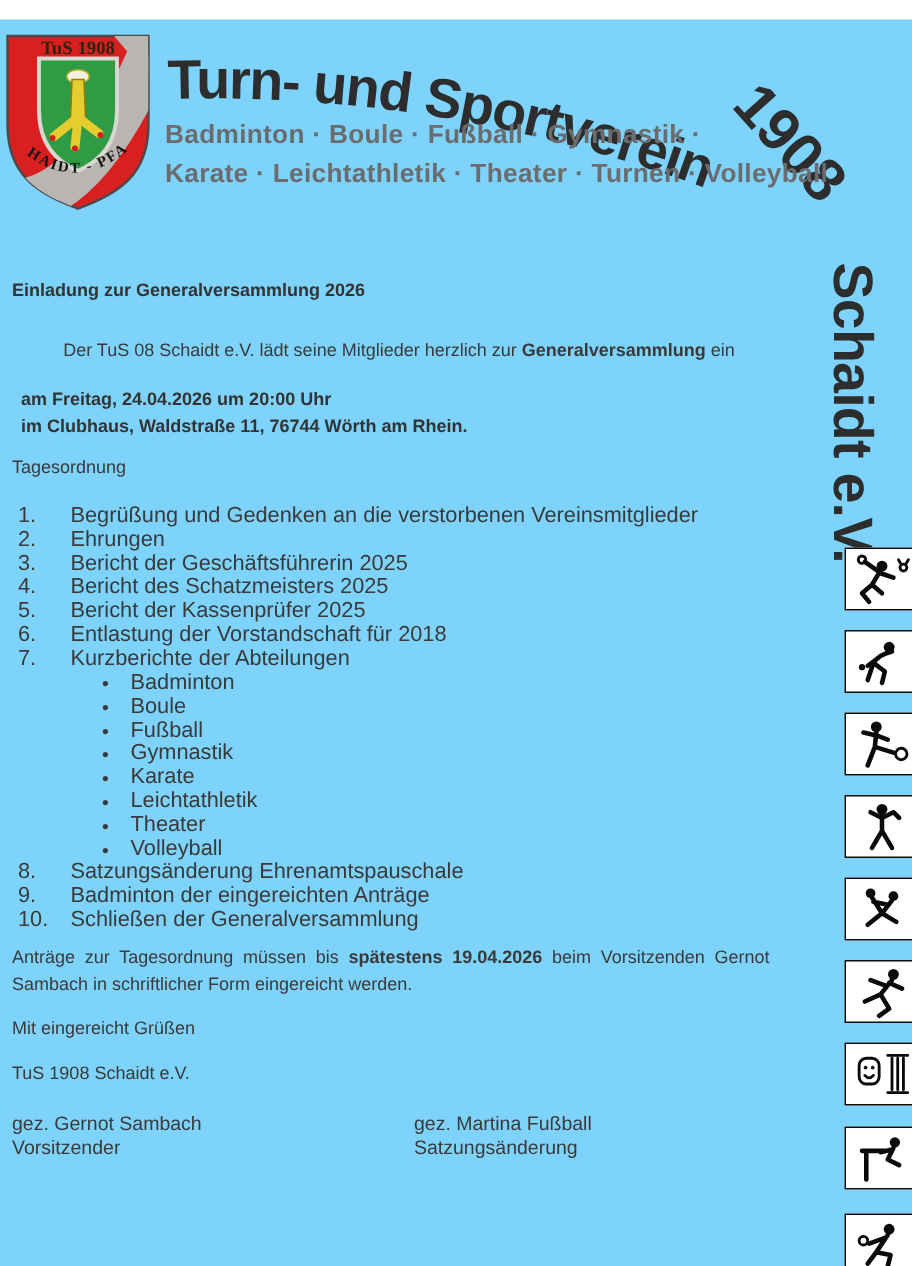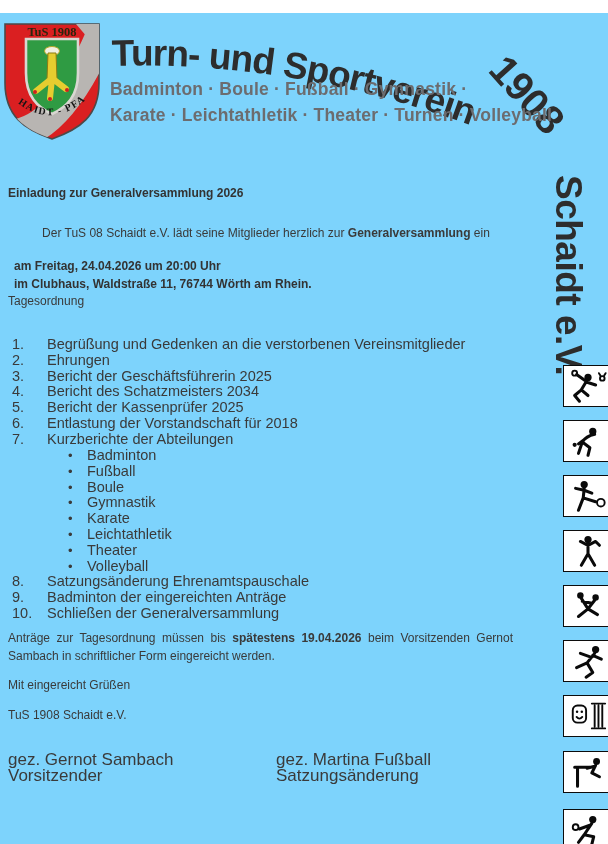--- a/index.html
+++ b/index.html
@@ -12,26 +12,26 @@
   .masthead-svg{left:0;top:0;width:608px;height:470px;pointer-events:none;}
   .subtitle{left:110px;top:63px;font-size:17.5px;font-weight:bold;line-height:26px;
             color:#6c6c6f;letter-spacing:.2px;white-space:nowrap;}
 
   
   .body-txt{font-size:12px;line-height:18px;}
   .bold{font-weight:bold;color:#333;}
   .subject{left:8px;top:171px;}
   .intro{left:8px;top:211px;width:516px;white-space:nowrap;text-align:center;}
   .venue{left:14px;top:244px;}
-  .agenda-label{left:8px;top:279px;}
+  .agenda-label{left:8px;top:289px;}
   .motions{left:8px;top:616px;width:505px;text-align:justify;}
   .closing{left:8px;top:663px;}
   .club-name{left:8px;top:693px;}
   .sig-row{left:8px;top:724px;width:505px;height:34px;}
-  .sig-col{position:absolute;top:15px;font-size:17px;line-height:15.5px;}
+  .sig-col{position:absolute;top:4px;font-size:13px;line-height:15.5px;}
   .sig-col.right{left:268px;}
 
   
   ol.agenda,ul.depts{margin:0;padding:0;list-style:none;font-size:14.5px;line-height:15.8px;}
   ol.agenda{left:8px;}
   ol.agenda-a{top:324px;counter-reset:item 0;}
   ol.agenda-b{top:561px;counter-reset:item 7;}
   ol.agenda li{position:relative;padding-left:39px;counter-increment:item;}
   ol.agenda li::before{content:counter(item) ".";position:absolute;left:4px;}
   ul.depts{left:8px;top:435px;}
@@ -102,29 +102,29 @@
     <div>am Freitag, 24.04.2026 um 20:00 Uhr</div>
     <div>im Clubhaus, Waldstraße 11, 76744 Wörth am Rhein.</div>
   </div>
 
   <div class="abs body-txt agenda-label">Tagesordnung</div>
 
   <ol class="abs agenda agenda-a">
       <li>Begrüßung und Gedenken an die verstorbenen Vereinsmitglieder</li>
       <li>Ehrungen</li>
       <li>Bericht der Geschäftsführerin 2025</li>
-      <li>Bericht des Schatzmeisters 2034</li>
+      <li>Bericht des Schatzmeisters 2025</li>
       <li>Bericht der Kassenprüfer 2025</li>
       <li>Entlastung der Vorstandschaft für 2018</li>
       <li>Kurzberichte der Abteilungen</li>
     </ol>
   <ul class="abs depts">
       <li>Badminton</li>
+      <li>Boule</li>
       <li>Fußball</li>
-      <li>Boule</li>
       <li>Gymnastik</li>
       <li>Karate</li>
       <li>Leichtathletik</li>
       <li>Theater</li>
       <li>Volleyball</li>
     </ul>
   <ol class="abs agenda agenda-b">
       <li>Satzungsänderung Ehrenamtspauschale</li>
       <li>Badminton der eingereichten Anträge</li>
       <li>Schließen der Generalversammlung</li>

